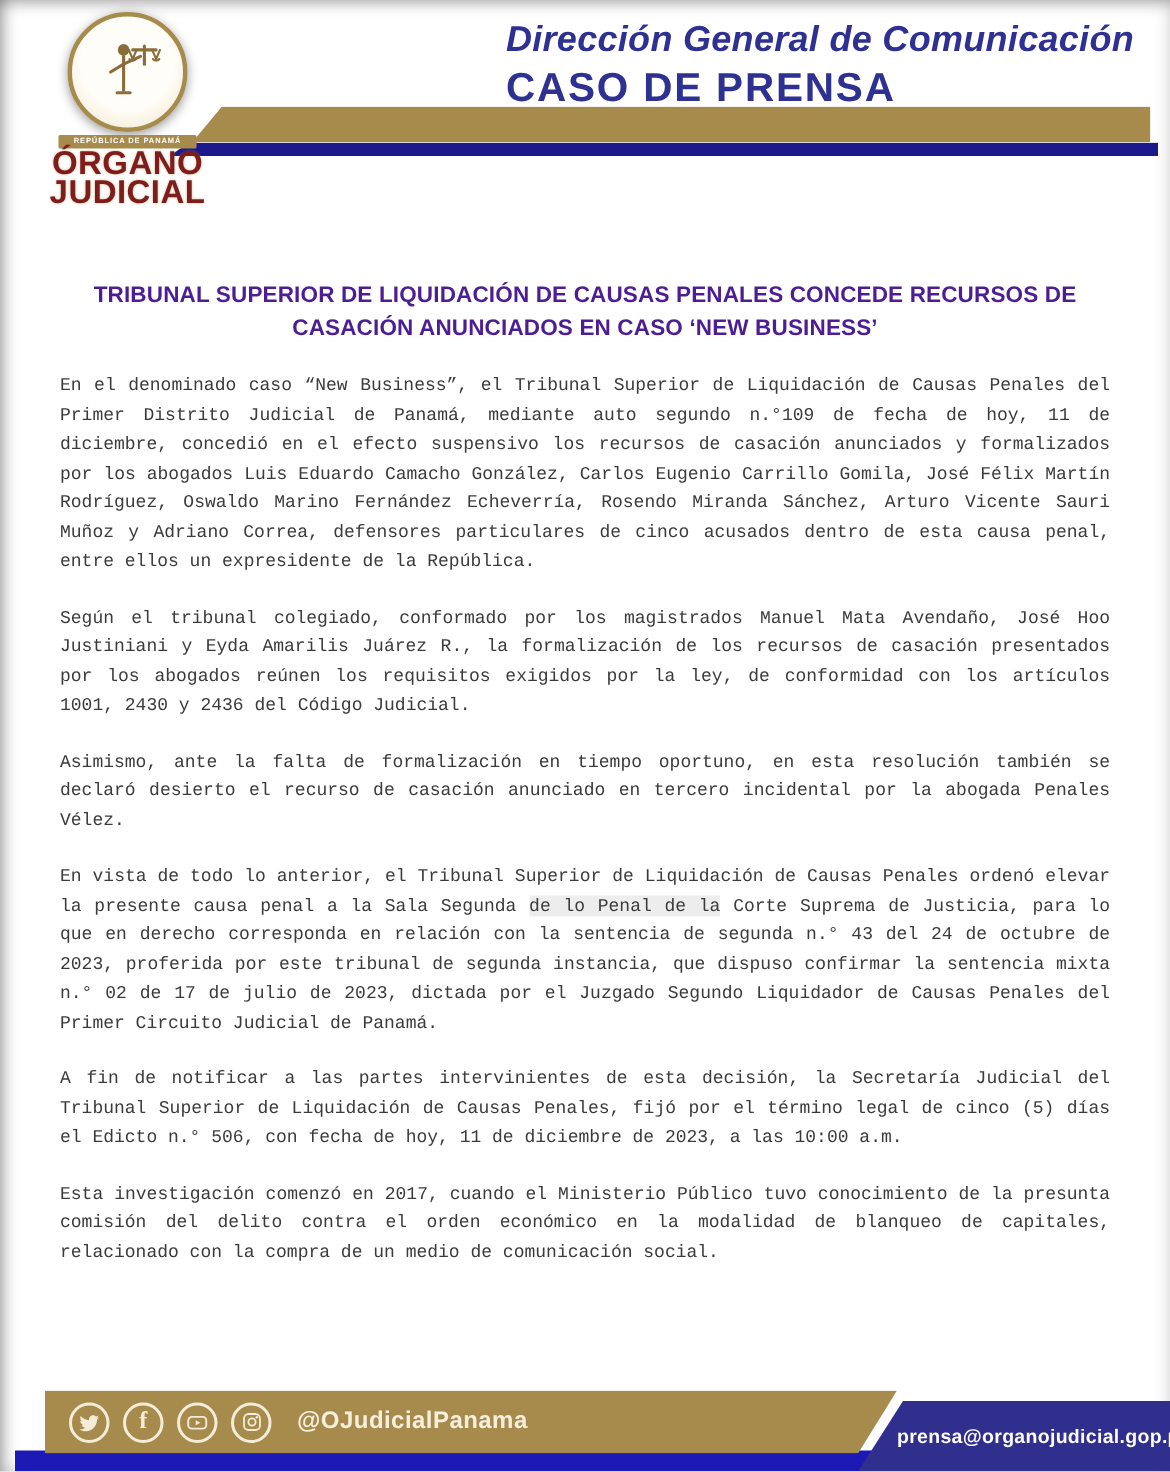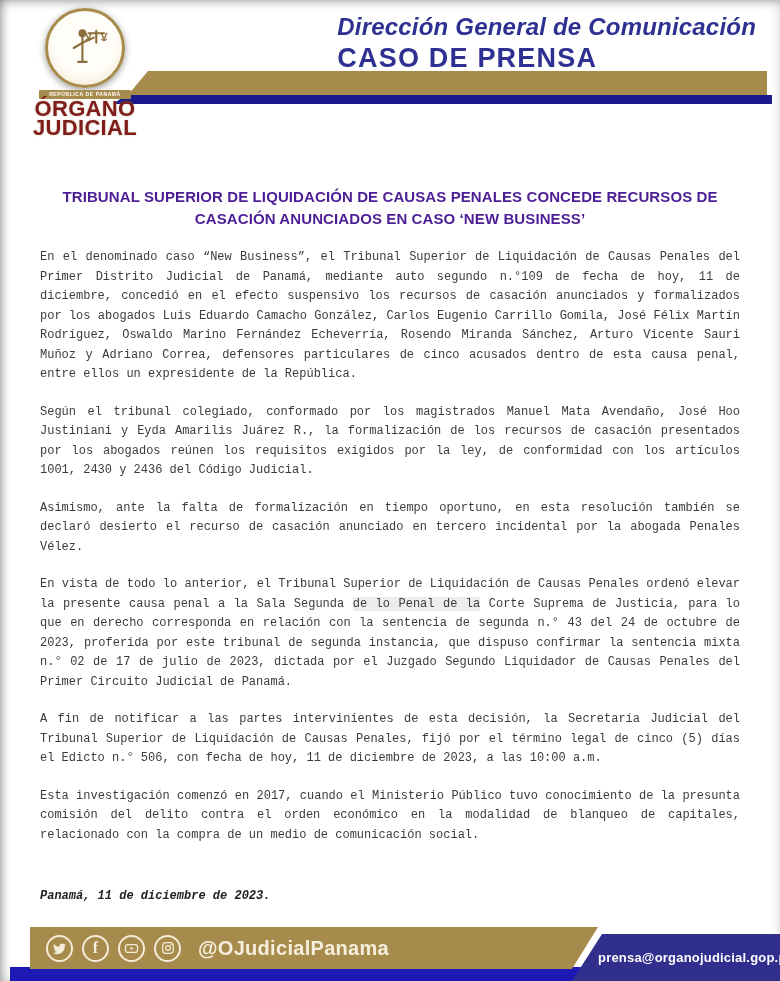--- a/index.html
+++ b/index.html
@@ -73,21 +73,21 @@
     display:flex; flex-direction:column; justify-content:center;
     padding-left:26px; box-sizing:border-box;
   }
   .navy-block div { font-size:13px; font-weight:bold; line-height:19px; letter-spacing:.2px; }
   .soc {
     width:27px; height:27px; border:2px solid #f4ecd8; border-radius:50%;
     display:flex; align-items:center; justify-content:center; box-sizing:border-box; flex:0 0 auto;
   }
   .soc svg { display:block; }
   .soc .f-letter { color:#f4ecd8; font-weight:bold; font-size:16px; font-family:"Liberation Serif", serif; line-height:1; }
-  .handle { color:#f6efdd; font-size:20px; font-weight:bold; margin-left:8px; letter-spacing:.3px; }
+  .handle { color:#f6efdd; font-size:16px; font-weight:bold; margin-left:8px; letter-spacing:.3px; }
 </style>
 </head>
 <body>
 
 <div class="page">
 
   <div class="logo">
     <div class="seal">
       <svg width="52" height="52" viewBox="0 0 60 60">
         <g stroke="#8a6d3b" stroke-width="2.4" fill="none" stroke-linecap="round">
@@ -118,21 +118,21 @@
   <div class="bar-navy"></div>
 
   <div class="doc">
     <h1>TRIBUNAL SUPERIOR DE LIQUIDACIÓN DE CAUSAS PENALES CONCEDE RECURSOS DE CASACIÓN ANUNCIADOS EN CASO ‘NEW BUSINESS’</h1>
     <p>En el denominado caso “New Business”, el Tribunal Superior de Liquidación de Causas Penales del Primer Distrito Judicial de Panamá, mediante auto segundo n.°109 de fecha de hoy, 11 de diciembre, concedió en el efecto suspensivo los recursos de casación anunciados y formalizados por los abogados Luis Eduardo Camacho González, Carlos Eugenio Carrillo Gomila, José Félix Martín Rodríguez, Oswaldo Marino Fernández Echeverría, Rosendo Miranda Sánchez, Arturo Vicente Sauri Muñoz y Adriano Correa, defensores particulares de cinco acusados dentro de esta causa penal, entre ellos un expresidente de la República.</p>
     <p>Según el tribunal colegiado, conformado por los magistrados Manuel Mata Avendaño, José Hoo Justiniani y Eyda Amarilis Juárez R., la formalización de los recursos de casación presentados por los abogados reúnen los requisitos exigidos por la ley, de conformidad con los artículos 1001, 2430 y 2436 del Código Judicial.</p>
     <p>Asimismo, ante la falta de formalización en tiempo oportuno, en esta resolución también se declaró desierto el recurso de casación anunciado en tercero incidental por la abogada Penales Vélez.</p>
     <p><span>En vista de todo lo anterior, el Tribunal Superior de Liquidación de Causas Penales ordenó elevar la presente causa penal a la Sala Segunda </span><span class="hl">de lo Penal de la</span><span> Corte Suprema de Justicia, para lo que en derecho corresponda en relación con la sentencia de segunda n.° 43 del 24 de octubre de 2023, proferida por este tribunal de segunda instancia, que dispuso confirmar la sentencia mixta n.° 02 de 17 de julio de 2023, dictada por el Juzgado Segundo Liquidador de Causas Penales del Primer Circuito Judicial de Panamá.</span></p>
     <p>A fin de notificar a las partes intervinientes de esta decisión, la Secretaría Judicial del Tribunal Superior de Liquidación de Causas Penales, fijó por el término legal de cinco (5) días el Edicto n.° 506, con fecha de hoy, 11 de diciembre de 2023, a las 10:00 a.m.</p>
     <p>Esta investigación comenzó en 2017, cuando el Ministerio Público tuvo conocimiento de la presunta comisión del delito contra el orden económico en la modalidad de blanqueo de capitales, relacionado con la compra de un medio de comunicación social.</p>
-    <p class="sig"><br><span>Panamá, 11 de diciembre de 2023.</span></p>
+    <p class="sig"><br></p>
   </div>
 
   <div class="blue-strip"></div>
 
   <div class="gold-banner">
     <span class="soc">
       <svg width="15" height="15" viewBox="0 0 24 24">
           <path fill="#f4ecd8" d="M22.46 6c-.77.35-1.6.58-2.46.69.89-.53 1.56-1.37 1.88-2.38-.83.5-1.75.85-2.72 1.05C18.37 4.5 17.26 4 16 4c-2.35 0-4.27 1.92-4.27 4.29 0 .34.04.67.11.98C8.28 9.09 5.11 7.38 3 4.79c-.37.63-.58 1.37-.58 2.15 0 1.49.75 2.81 1.91 3.56-.71 0-1.37-.2-1.95-.5v.03c0 2.08 1.48 3.82 3.44 4.21a4.22 4.22 0 0 1-1.93.07 4.28 4.28 0 0 0 4 2.98 8.52 8.52 0 0 1-5.33 1.84c-.34 0-.68-.02-1.02-.06C3.44 20.29 5.7 21 8.12 21 16 21 20.33 14.46 20.33 8.79c0-.19 0-.37-.01-.56.84-.6 1.56-1.36 2.14-2.23z"></path>
         </svg>
     </span>

